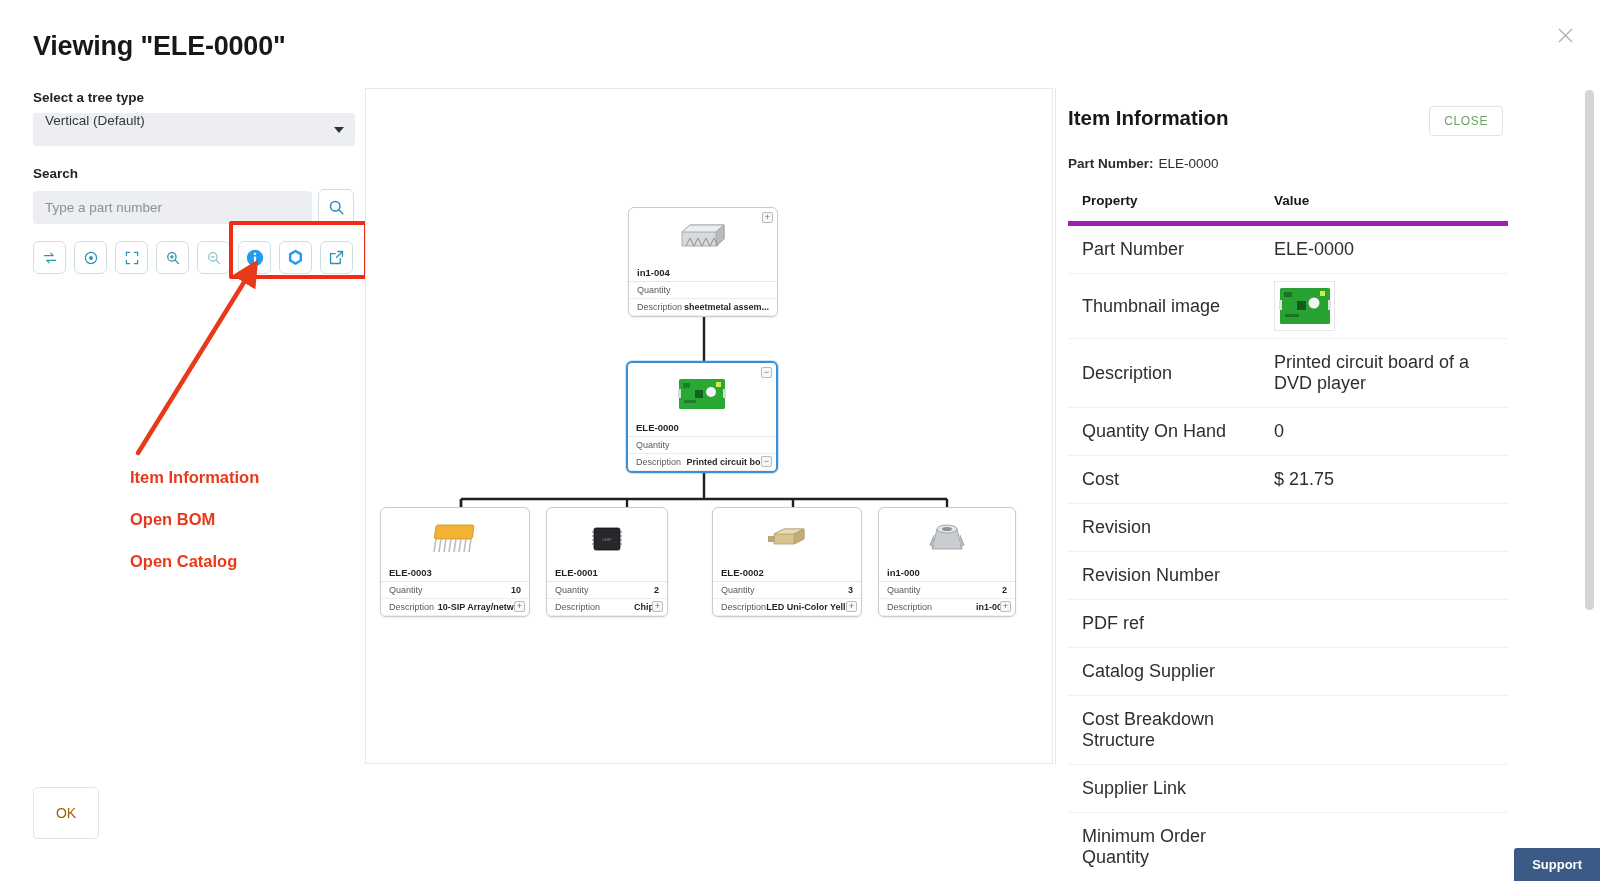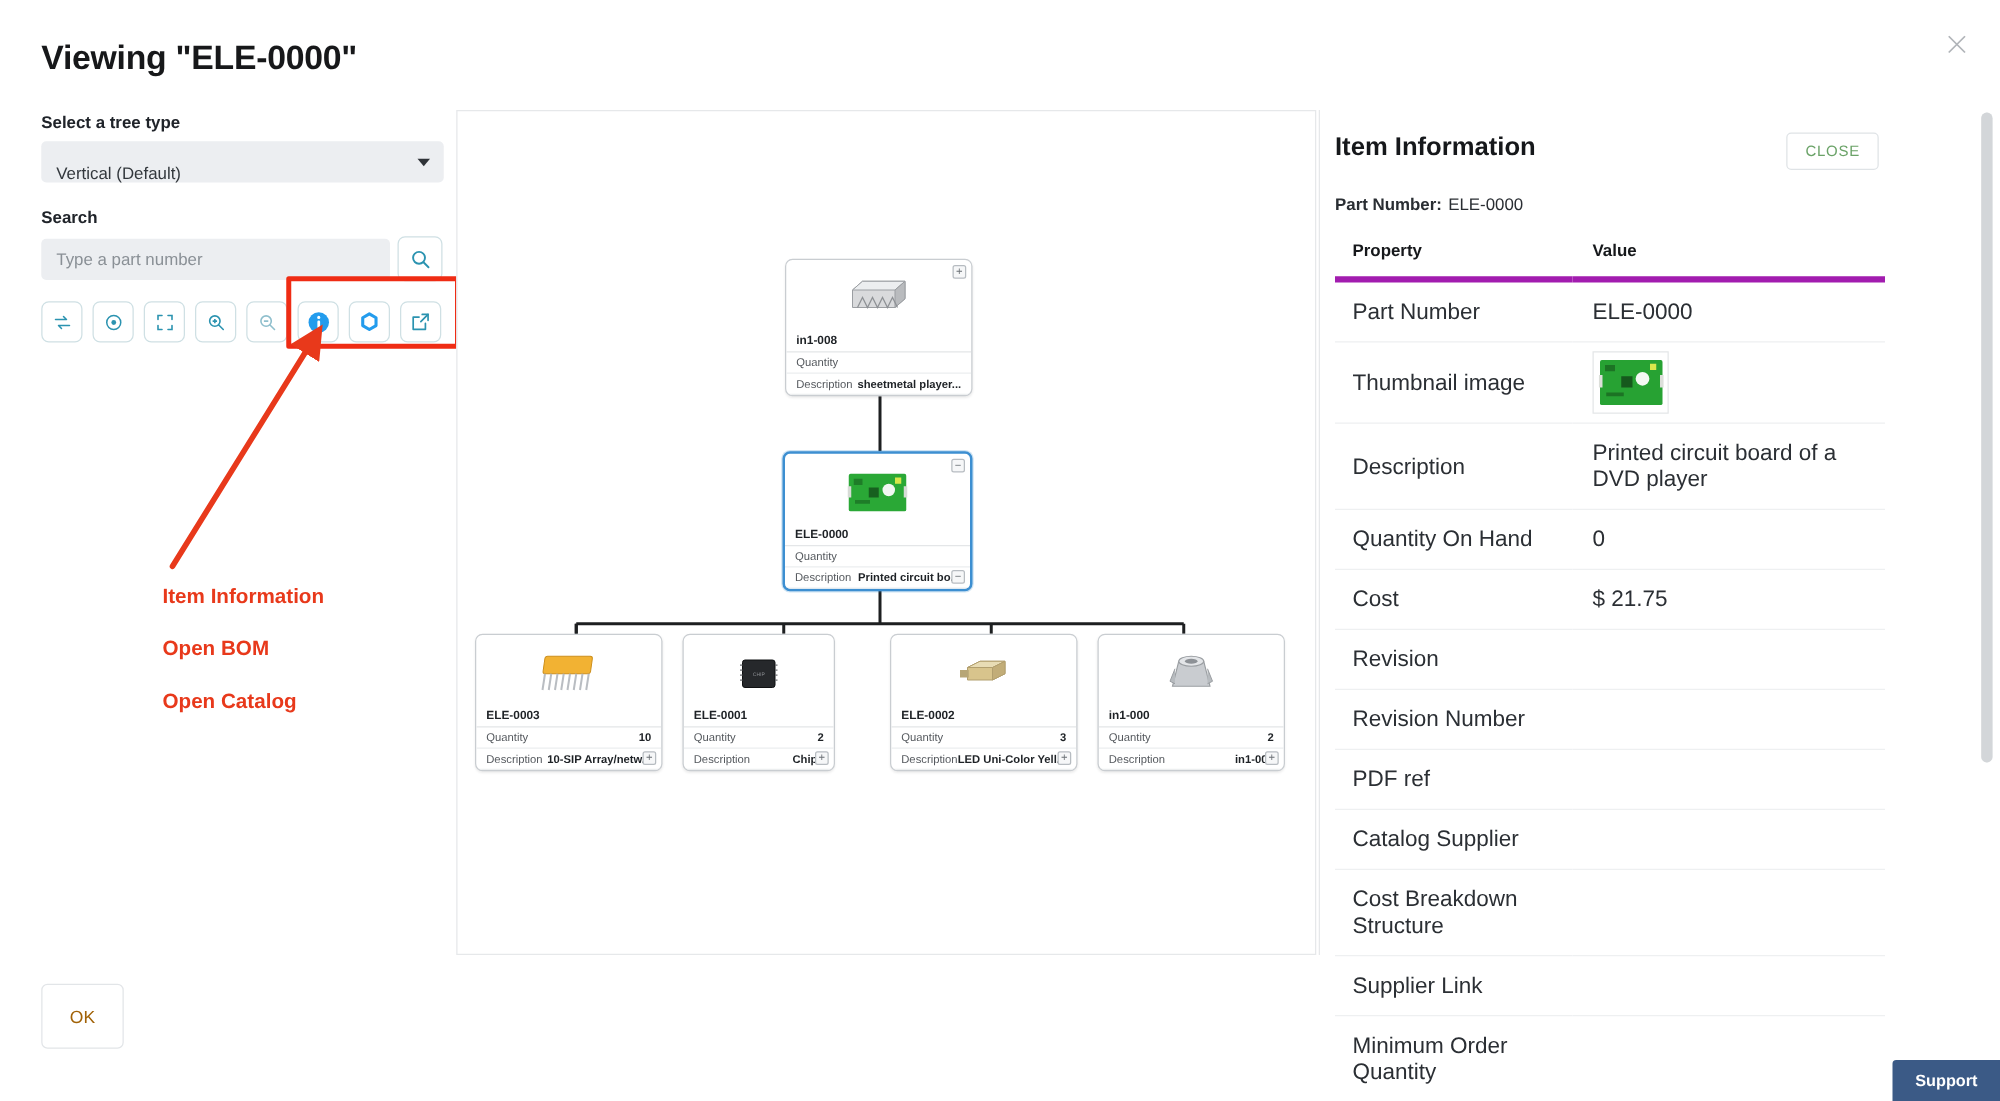--- a/index.html
+++ b/index.html
@@ -30,21 +30,21 @@
 
   
   .left-panel { position: absolute; left: 33px; top: 90px; width: 330px; }
   .field-label {
     font-size: 13.5px; font-weight: bold; color: #20242a;
     margin-bottom: 8px;
   }
   .select-box {
     position: relative; width: 322px; height: 33px;
     background: #eceef1; border: none; border-radius: 4px;
-    display: flex; align-items: flex-end; padding: 0 12px;
+    display: flex; align-items: flex-start; padding: 0 12px;
     font-size: 13.5px; color: #33383d; cursor: pointer;
   }
   .select-box .caret {
     position: absolute; right: 11px; top: 50%;
     width: 0; height: 0; transform: translateY(-50%);
     border-left: 5px solid transparent;
     border-right: 5px solid transparent;
     border-top: 6px solid #2f3338;
   }
   .search-label { margin-top: 20px; }
@@ -330,28 +330,28 @@
 
     <div class="node" style="left:262px; top:118px; width:150px; height:110px;">
       <div class="node-img">
         <svg width="58" height="38" viewBox="0 0 58 38">
           <polygon points="8,26 8,12 16,5 50,5 50,19 42,26" fill="#d9dadc" stroke="#9b9ea2" stroke-width="0.8"></polygon>
           <polygon points="8,12 16,5 50,5 42,12" fill="#eceef0" stroke="#9b9ea2" stroke-width="0.8"></polygon>
           <polygon points="42,12 50,5 50,19 42,26" fill="#b9bbbe" stroke="#9b9ea2" stroke-width="0.8"></polygon>
           <path d="M12,26 l4,-8 l4,8 l4,-8 l4,8 l4,-8 l4,8 l4,-8 l4,8" fill="none" stroke="#8e9195" stroke-width="1"></path>
         </svg>
       </div>
-      <div class="node-pn">in1-008</div>
+      <div class="node-pn">in1-004</div>
       <div class="node-row">
         <span class="k">Quantity</span>
         <span class="v"></span>
       </div>
       <div class="node-row">
         <span class="k">Description</span>
-        <span class="v">sheetmetal player...</span>
+        <span class="v">sheetmetal assem...</span>
       </div>
       <div class="node-toggle tg-tr">+</div>
     </div>
 
     <div class="node selected" style="left:260px; top:272px; width:152px; height:112px;">
       <div class="node-img">
         <svg width="48" height="32" viewBox="0 0 48 32">
           <rect x="1" y="1" width="46" height="30" rx="1.5" fill="#2aa836"></rect>
           <rect x="5" y="5" width="7" height="5" fill="#1e7d28"></rect>
           <rect x="17" y="12" width="8" height="8" fill="#17601f"></rect>
@@ -446,21 +446,21 @@
         <span class="k">Quantity</span>
         <span class="v">3</span>
       </div>
       <div class="node-row">
         <span class="k">Description</span>
         <span class="v">LED Uni-Color Yell...</span>
       </div>
       <div class="node-toggle tg-br">+</div>
     </div>
 
-    <div class="node" style="left:512px; top:418px; width:150px; height:110px;">
+    <div class="node" style="left:512px; top:418px; width:138px; height:110px;">
       <div class="node-img">
         <svg width="44" height="36" viewBox="0 0 44 36">
           <path d="M12,8 L32,8 L37,28 L7,28 Z" fill="#c9ccd0" stroke="#9a9ea2" stroke-width="0.9"></path>
           <ellipse cx="22" cy="8" rx="10" ry="4" fill="#e3e5e8" stroke="#9a9ea2" stroke-width="0.9"></ellipse>
           <ellipse cx="22" cy="8" rx="5" ry="2" fill="#8d9196"></ellipse>
           <path d="M9,14 L5,24 L9,26" fill="#b7bbbf" stroke="#9a9ea2" stroke-width="0.8"></path>
           <path d="M35,14 L39,24 L35,26" fill="#b7bbbf" stroke="#9a9ea2" stroke-width="0.8"></path>
         </svg>
       </div>
       <div class="node-pn">in1-000</div>

